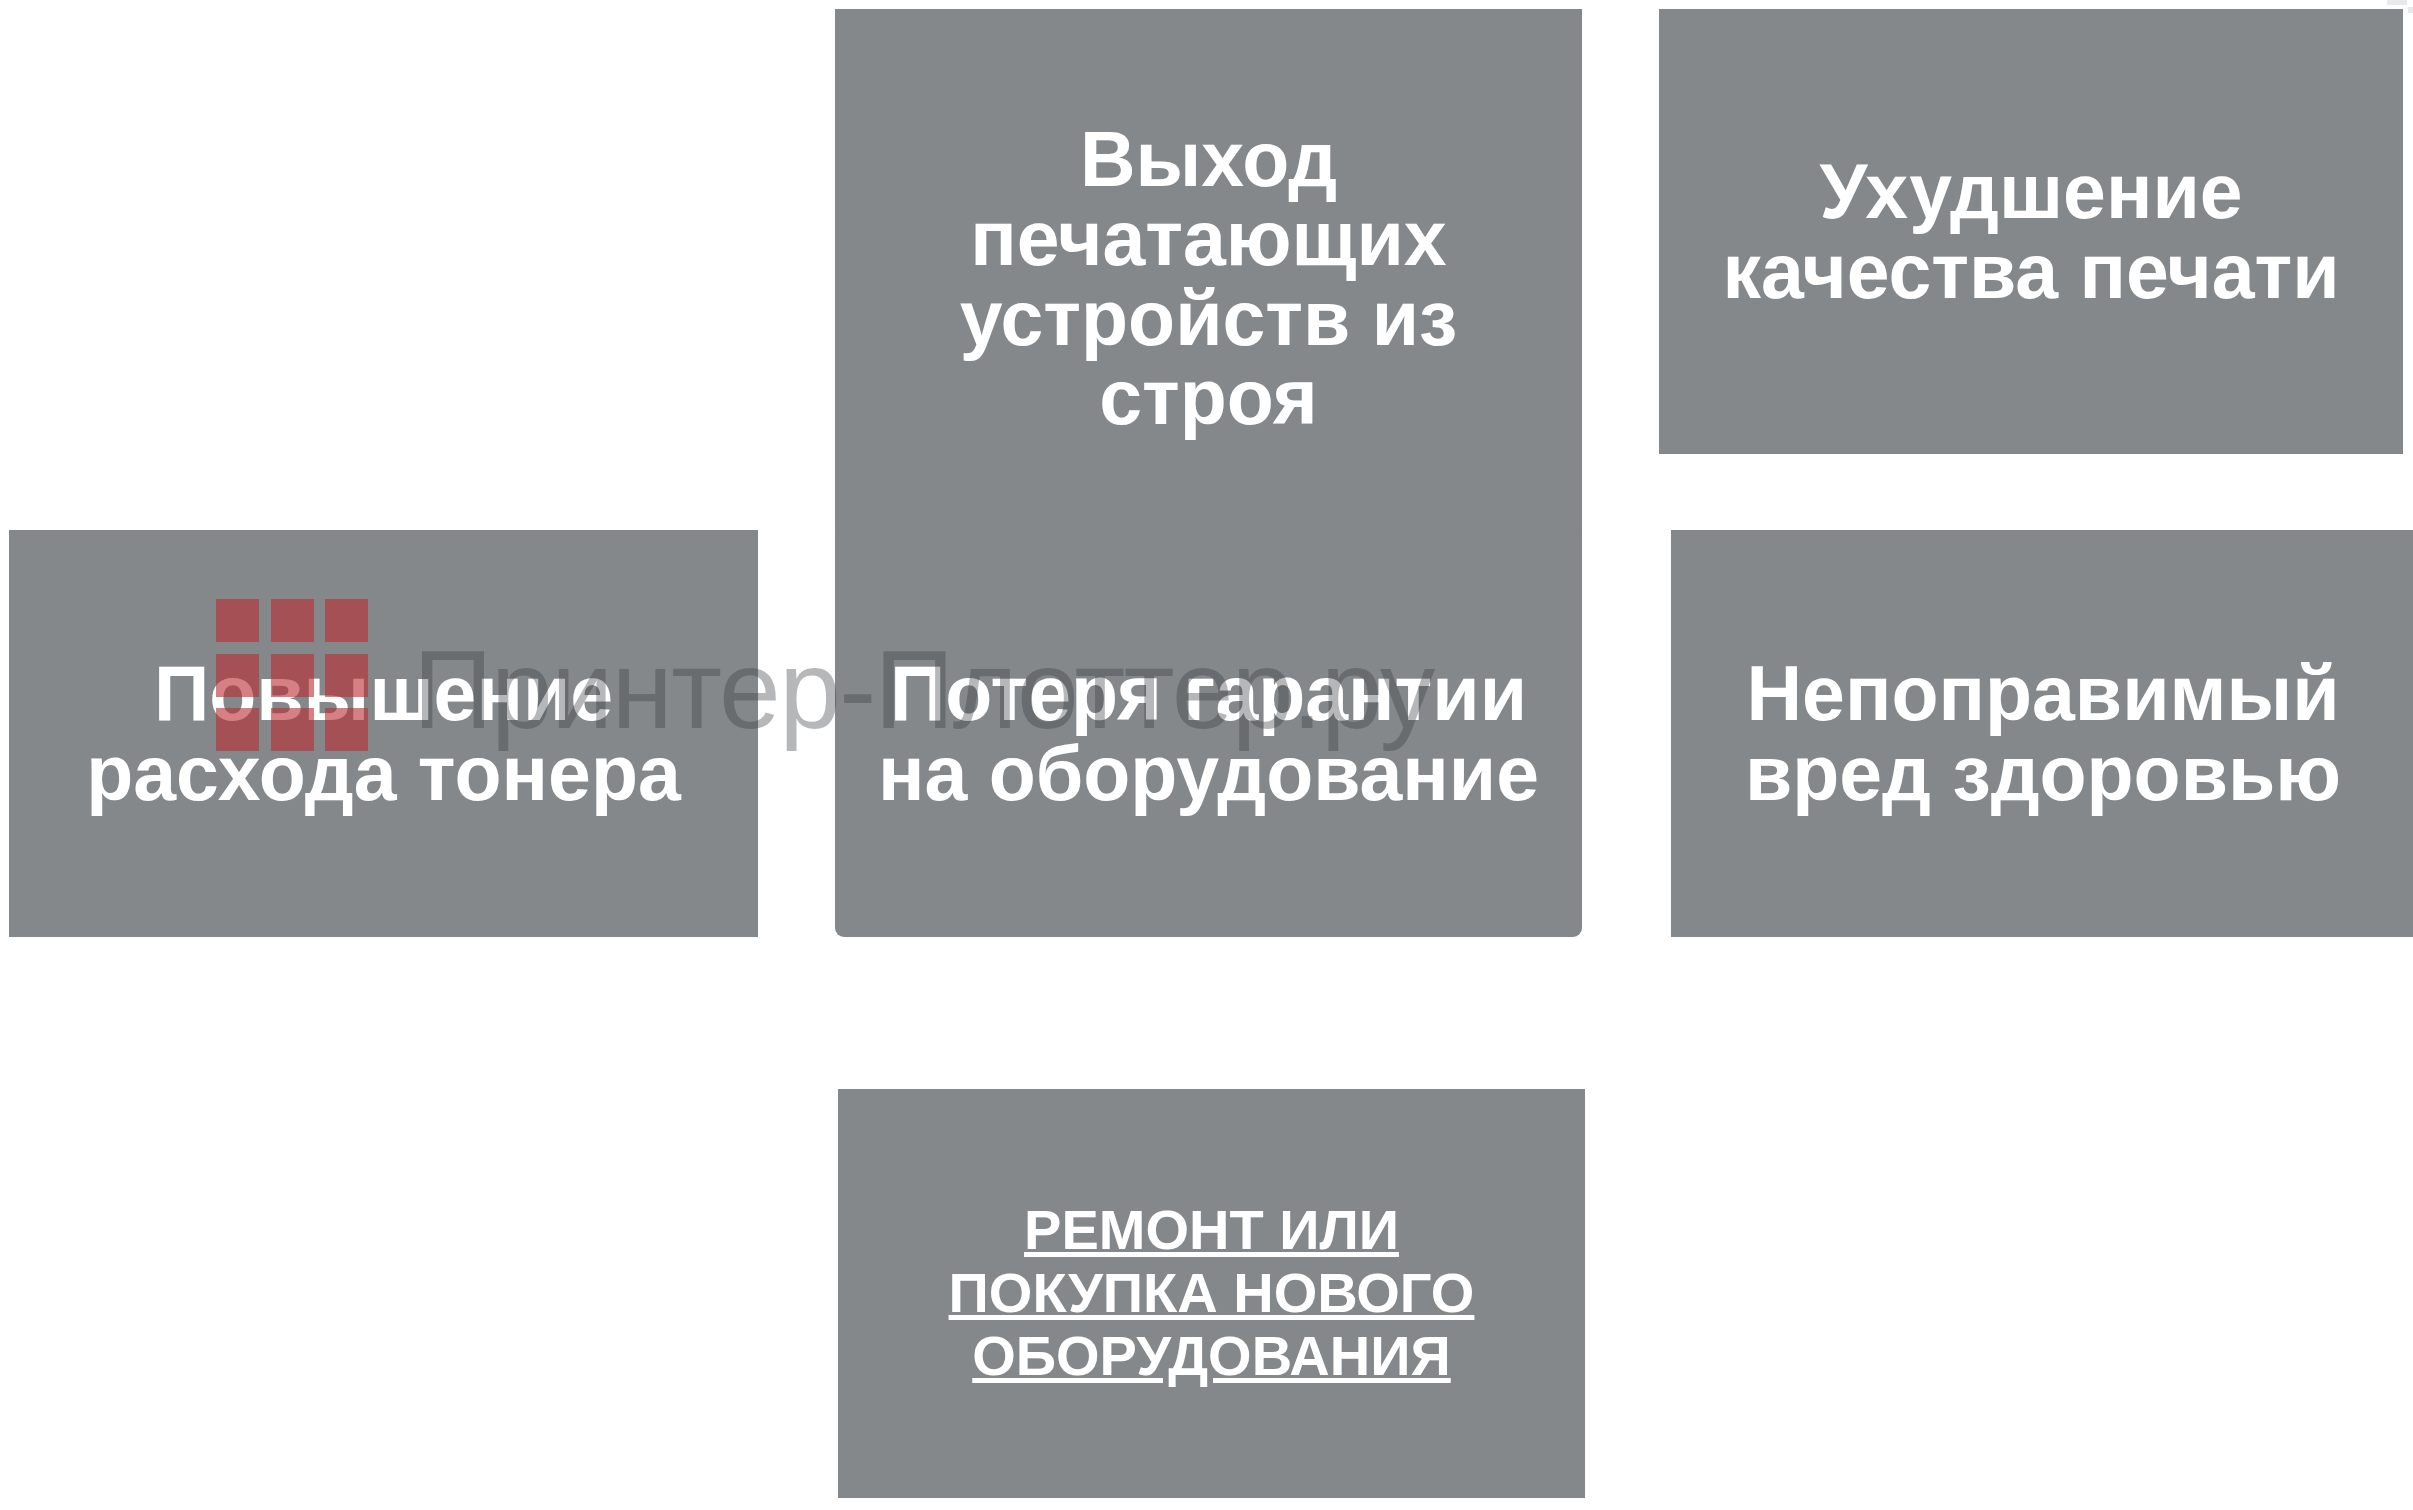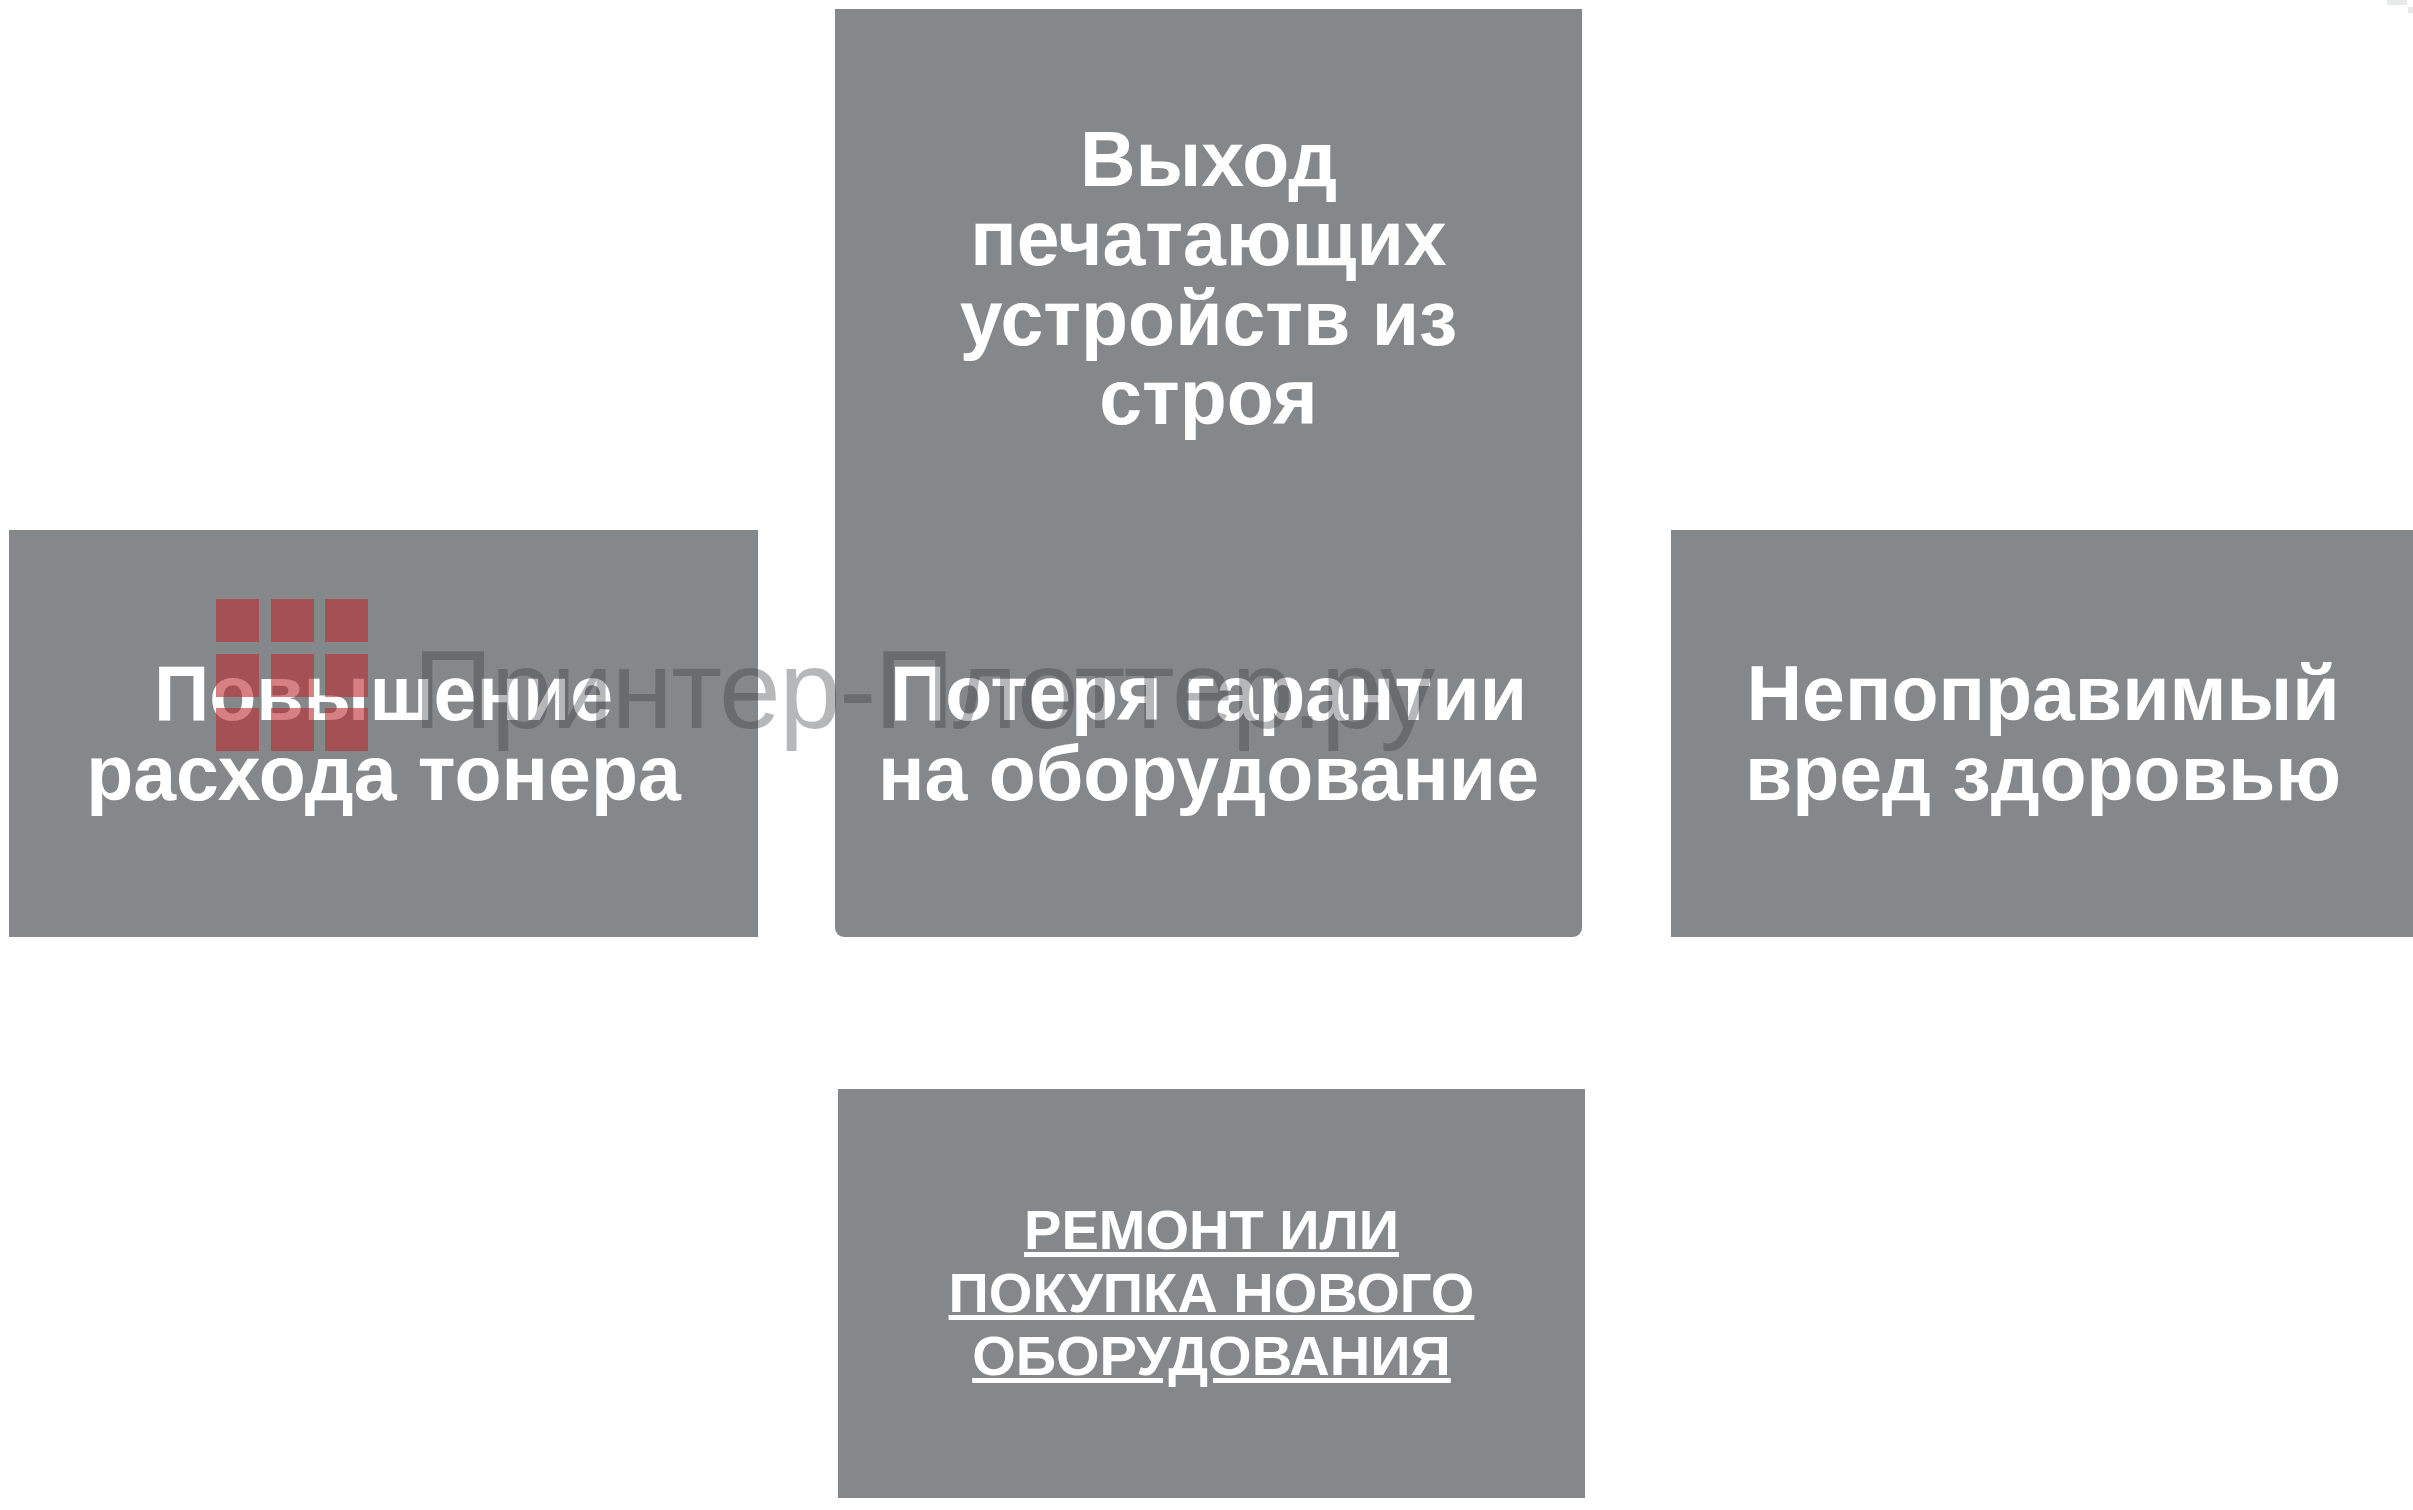--- a/index.html
+++ b/index.html
@@ -83,20 +83,24 @@
 <div class="canvas">
 
 
   <div class="box b2">
     <span class="box-text">Выход
 печатающих
 устройств из
 строя</span>
   </div>
 
+  <div class="box b3">
+    <span class="box-text">Ухудшение
+качества печати</span>
+  </div>
 
   <div class="box b4">
     <span class="box-text">Повышение
 расхода тонера</span>
   </div>
 
   <div class="box b5">
     <span class="box-text">Потеря гарантии
 на оборудование</span>
   </div>

